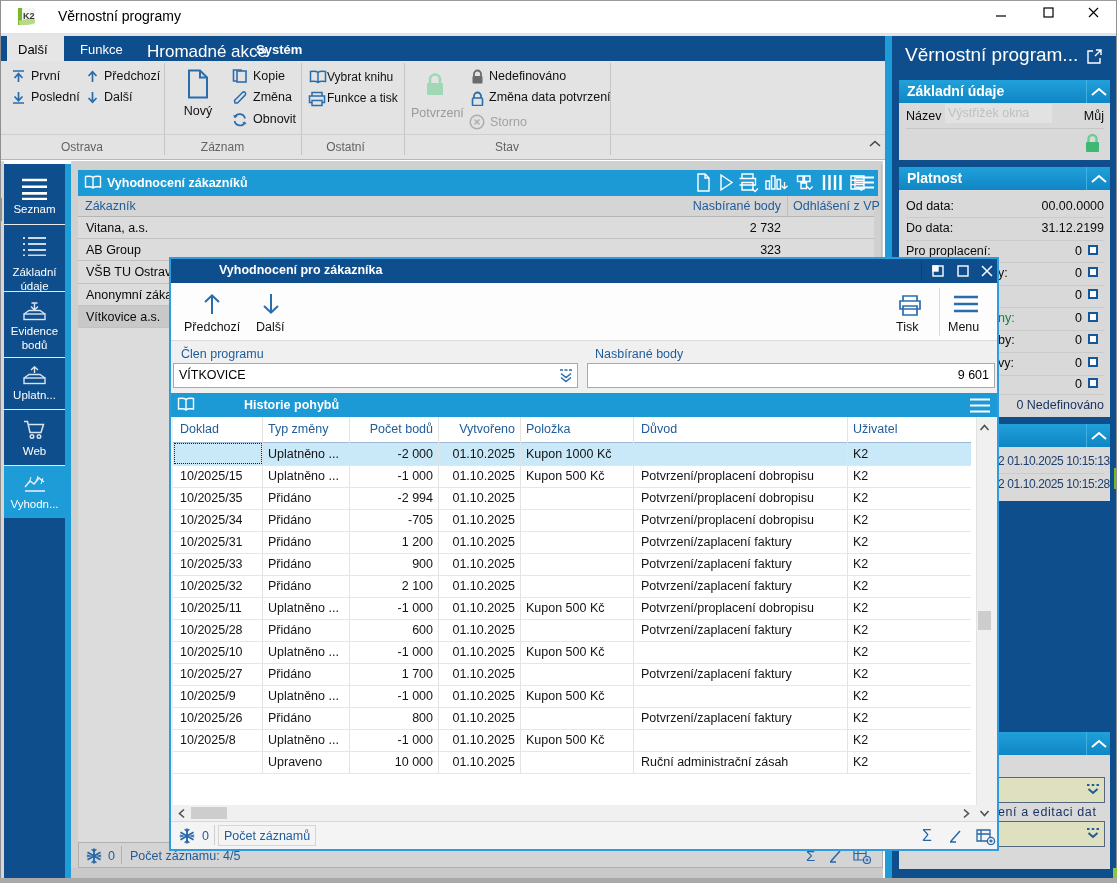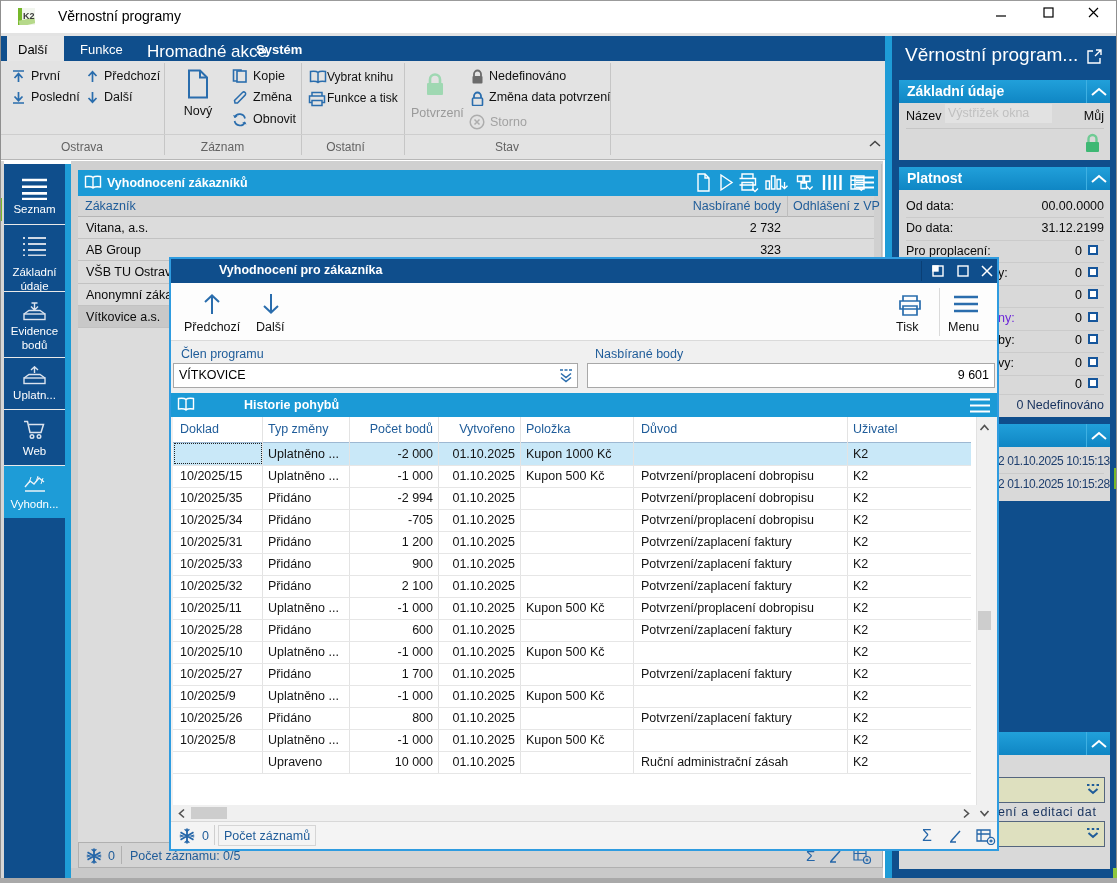--- a/index.html
+++ b/index.html
@@ -228,21 +228,21 @@
     <div class="tx" style="left:86px;top:288px;font-size:12.5px;color:#0a0a0a;">Anonymní zákazník</div>
     <div class="tx" style="left:86px;top:310px;font-size:12.5px;color:#0a0a0a;">Vítkovice a.s.</div>
 
     <div class="abs" style="left:78px;top:842px;width:805px;height:26px;background:#d4d4d4;border:1px solid #b0b0b0;"></div>
     <svg class="abs" style="left:85px;top:847px;" width="18" height="18" stroke="#2566a8" fill="none">
         <path d="M9 1.5 V16.5 M2.5 5.2 L15.5 12.8 M15.5 5.2 L2.5 12.8" stroke-width="1.8"></path>
         <path d="M6.6 2.2 L9 4.4 L11.4 2.2 M6.6 15.8 L9 13.6 L11.4 15.8 M1.8 8 L5 9 L1.8 10 M16.2 8 L13 9 L16.2 10" stroke-width="1.3"></path>
       </svg>
     <div class="tx" style="left:108px;top:849px;font-size:12.5px;color:#1f5c99;">0</div>
     <div class="abs" style="left:121px;top:846px;width:1px;height:18px;background:#b0b0b0;"></div>
-    <div class="tx" style="left:130px;top:849px;font-size:12.5px;color:#1f5c99;">Počet záznamu: 0/5</div>
+    <div class="tx" style="left:130px;top:849px;font-size:12.5px;color:#1f5c99;">Počet záznamu: 4/5</div>
     <svg class="abs" style="left:806px;top:847px;" width="70" height="17" fill="none" stroke="#2566a8">
       <text x="0" y="14" font-size="15" fill="#2566a8" stroke="none" font-family="Liberation Sans">Σ</text>
       <path d="M26 13 L34 4 M26 13 l-1.5 2 M30 15 h-6" stroke-width="1.5"></path>
       <path d="M48 3 H60 V13 H48 Z M48 6.5 H60 M52 3 V13" stroke-width="1.2"></path>
         <circle cx="61" cy="13" r="3.5" fill="#d4d4d4" stroke-width="1.2"></circle>
         <path d="M61 11.5 V14.5 M59.5 13 H62.5" stroke-width="1.2"></path>
     </svg>
     <div class="abs" style="left:71px;top:868px;width:812px;height:10px;background:#c9c9c9;"></div>
   </div>
 
@@ -292,21 +292,21 @@
       <div class="prow" style="top:199px;text-align:right;">00.00.0000</div>
     <div class="abs" style="left:906px;top:217px;width:198px;height:1px;background:#cbcbcb;"></div>
     <div class="prow" style="top:221px;">Do data:</div>
       <div class="prow" style="top:221px;text-align:right;">31.12.2199</div>
     <div class="abs" style="left:906px;top:240px;width:198px;height:1px;background:#cbcbcb;"></div>
     <div class="prow" style="top:244px;">Pro proplacení:</div>
     <div class="abs" style="left:906px;top:262px;width:198px;height:1px;background:#cbcbcb;"></div>
     <div class="tx" style="left:998px;top:266px;font-size:12.5px;color:#0a0a0a;">y:</div>
     <div class="abs" style="left:906px;top:285px;width:198px;height:1px;background:#cbcbcb;"></div>
     <div class="abs" style="left:906px;top:307px;width:198px;height:1px;background:#cbcbcb;"></div>
-    <div class="tx" style="left:998px;top:311px;font-size:12.5px;color:#6d28d9;">ny:</div>
+    <div class="tx" style="left:998px;top:311px;font-size:12.5px;color:#15803d;">ny:</div>
     <div class="abs" style="left:906px;top:330px;width:198px;height:1px;background:#cbcbcb;"></div>
     <div class="tx" style="left:998px;top:333px;font-size:12.5px;color:#0a0a0a;">by:</div>
     <div class="abs" style="left:906px;top:352px;width:198px;height:1px;background:#cbcbcb;"></div>
     <div class="tx" style="left:998px;top:356px;font-size:12.5px;color:#0a0a0a;">vy:</div>
     <div class="abs" style="left:906px;top:375px;width:198px;height:1px;background:#cbcbcb;"></div>
     <div class="abs" style="left:906px;top:394px;width:198px;height:1px;background:#cbcbcb;"></div>
     <div class="prow" style="top:398px;text-align:right;color:#17325e;">0 Nedefinováno</div>
 
     <div class="tx" style="left:1040px;top:244px;width:42px;text-align:right;font-size:12.5px;">0</div>
       <div class="abs" style="left:1088px;top:245px;width:10px;height:10px;background:#fff;border:2.5px solid #15569c;"></div>

